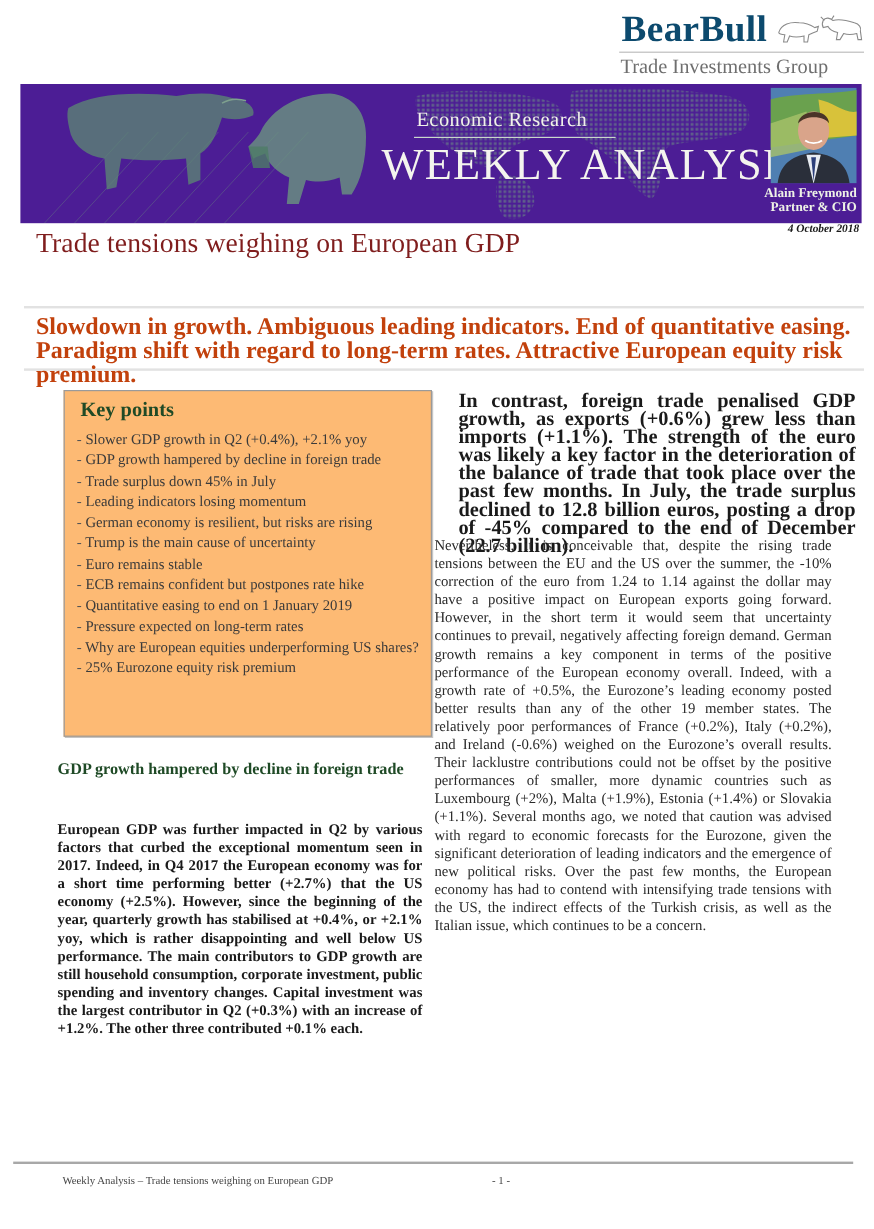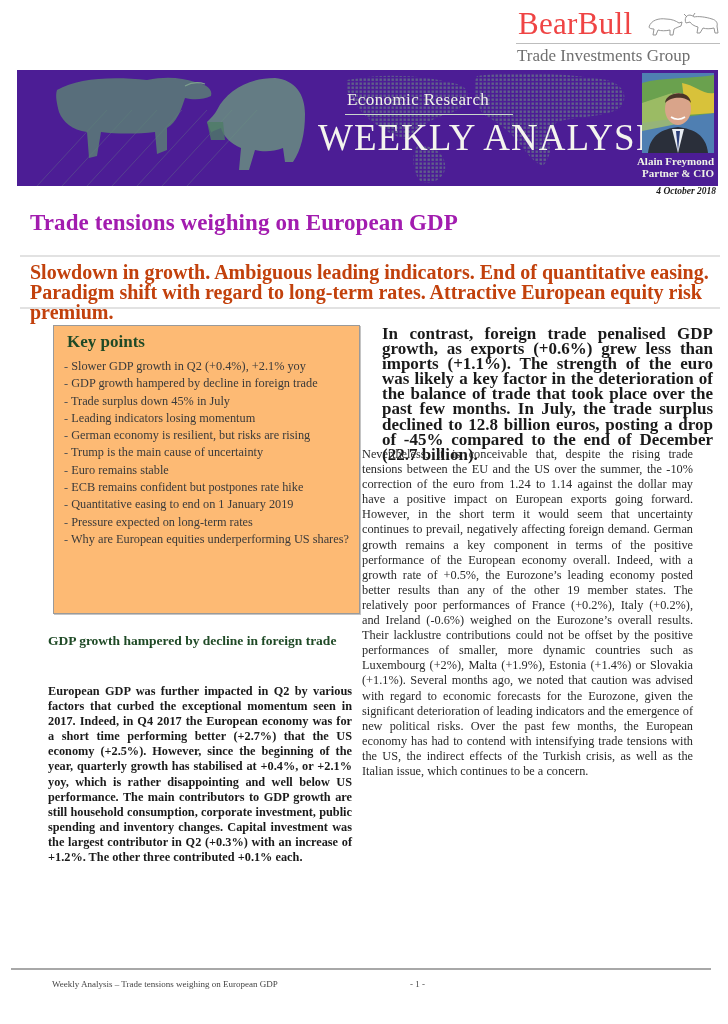--- a/index.html
+++ b/index.html
@@ -1,22 +1,22 @@
 <!DOCTYPE html>
 <html><head>
 <meta charset="utf-8">
 <style>
   html, body { margin: 0; padding: 0; background: #ffffff; }
   body { width: 728px; height: 1024px; position: relative; overflow: hidden;
          font-family: "Liberation Serif", "DejaVu Serif", serif; color: #1a1a1a; }
 
   
   .logo { position: absolute; left: 508px; top: 6px; width: 212px; height: 60px; }
-  .logo-brand { position: absolute; left: 10px; top: 0px; font-size: 31px; color: #ef4444;
-                letter-spacing: 0.3px; line-height: 36px; }
+  .logo-brand { position: absolute; left: 10px; top: 0px; font-size: 31px; color: #0c4a6e;
+                letter-spacing: 0.3px; line-height: 36px; font-weight: bold; }
   .logo-animals { position: absolute; left: 138px; top: 5px; width: 74px; height: 26px; }
   .logo-rule { position: absolute; left: 8px; top: 37px; width: 204px; height: 1px; background: #bdbdbd; }
   .logo-sub { position: absolute; left: 9px; top: 40px; font-size: 17px; color: #6f6f6f; line-height: 20px; }
 
   
   .banner { position: absolute; left: 17px; top: 70px; width: 701px; height: 116px;
             background: #4c1d95; overflow: hidden; }
   .banner-art { position: absolute; left: 0; top: 0; width: 330px; height: 116px; }
   .banner-map { position: absolute; left: 290px; top: 0; width: 330px; height: 116px; }
   .banner-kicker { position: absolute; left: 330px; top: 20px; font-size: 17px; color: #f1f1ea;
@@ -24,22 +24,22 @@
   .banner-kicker-rule { position: absolute; left: 328px; top: 44px; width: 168px; height: 1px; background: #c9d6cc; }
   .banner-title { position: absolute; left: 301px; top: 45px; font-size: 37px; color: #f4f4ee;
                   letter-spacing: 1px; line-height: 46px; }
   .portrait { position: absolute; left: 625px; top: 3px; width: 72px; height: 80px; overflow: hidden; }
   .portrait-name { position: absolute; left: 612px; top: 85px; width: 85px; text-align: right;
                    font-size: 11px; font-weight: bold; color: #eef2e6; line-height: 12px; }
   .pub-date { position: absolute; left: 600px; top: 186px; width: 116px; text-align: right;
               font-size: 9.5px; font-weight: bold; font-style: italic; color: #1a1a1a; }
 
   
-  .page-title { position: absolute; left: 30px; top: 210px; font-size: 23px; font-weight: bold;
-                color: #a21caf; letter-spacing: 0.1px; }
+  .page-title { position: absolute; left: 30px; top: 190px; font-size: 23px; font-weight: normal;
+                color: #7f1d1d; letter-spacing: 0.1px; }
   .sub-band { position: absolute; left: 20px; top: 255px; width: 700px; height: 50px;
               border-top: 2px solid #e2e2e2; border-bottom: 2px solid #e2e2e2; }
   .subtitle { position: absolute; left: 10px; top: 5px; width: 690px; font-size: 20px; font-weight: bold;
               line-height: 20px; color: #c2410c; }
 
   
   .kp-box { position: absolute; left: 53px; top: 325px; width: 305px; height: 287px;
             background: #fdba74; border: 1px solid #9a9a9a; box-shadow: 1px 1px 0 #c4c4c4; }
   .kp-title { position: absolute; left: 13px; top: 6px; font-size: 17px; font-weight: bold; color: #1f4a26; }
   .kp-list { position: absolute; left: 8px; top: 32px; width: 292px; margin: 0; padding: 0; list-style: none; }
@@ -146,20 +146,21 @@
     <li>GDP growth hampered by decline in foreign trade</li>
     <li>Trade surplus down 45% in July</li>
     <li>Leading indicators losing momentum</li>
     <li>German economy is resilient, but risks are rising</li>
     <li>Trump is the main cause of uncertainty</li>
     <li>Euro remains stable</li>
     <li>ECB remains confident but postpones rate hike</li>
     <li>Quantitative easing to end on 1 January 2019</li>
     <li>Pressure expected on long-term rates</li>
     <li>Why are European equities underperforming US shares?</li>
+    <li>25% Eurozone equity risk premium</li>
   </ul>
 </div>
 
 <h2 class="section-head" style="margin:0">GDP growth hampered by decline in foreign trade</h2>
 <p class="left-body">European GDP was further impacted in Q2 by various factors that curbed the exceptional momentum seen in 2017. Indeed, in Q4 2017 the European economy was for a short time performing better (+2.7%) that the US economy (+2.5%). However, since the beginning of the year, quarterly growth has stabilised at +0.4%, or +2.1% yoy, which is rather disappointing and well below US performance. The main contributors to GDP growth are still household consumption, corporate investment, public spending and inventory changes. Capital investment was the largest contributor in Q2 (+0.3%) with an increase of +1.2%. The other three contributed +0.1% each.</p>
 
 <p class="right-lead">In contrast, foreign trade penalised GDP growth, as exports (+0.6%) grew less than imports (+1.1%). The strength of the euro was likely a key factor in the deterioration of the balance of trade that took place over the past few months. In July, the trade surplus declined to 12.8 billion euros, posting a drop of -45% compared to the end of December (22.7 billion).</p>
 <p class="right-body">Nevertheless, it is conceivable that, despite the rising trade tensions between the EU and the US over the summer, the -10% correction of the euro from 1.24 to 1.14 against the dollar may have a positive impact on European exports going forward. However, in the short term it would seem that uncertainty continues to prevail, negatively affecting foreign demand. German growth remains a key component in terms of the positive performance of the European economy overall. Indeed, with a growth rate of +0.5%, the Eurozone’s leading economy posted better results than any of the other 19 member states. The relatively poor performances of France (+0.2%), Italy (+0.2%), and Ireland (-0.6%) weighed on the Eurozone’s overall results. Their lacklustre contributions could not be offset by the positive performances of smaller, more dynamic countries such as Luxembourg (+2%), Malta (+1.9%), Estonia (+1.4%) or Slovakia (+1.1%). Several months ago, we noted that caution was advised with regard to economic forecasts for the Eurozone, given the significant deterioration of leading indicators and the emergence of new political risks. Over the past few months, the European economy has had to contend with intensifying trade tensions with the US, the indirect effects of the Turkish crisis, as well as the Italian issue, which continues to be a concern.</p>
 
 <div class="footer-rule"></div>

